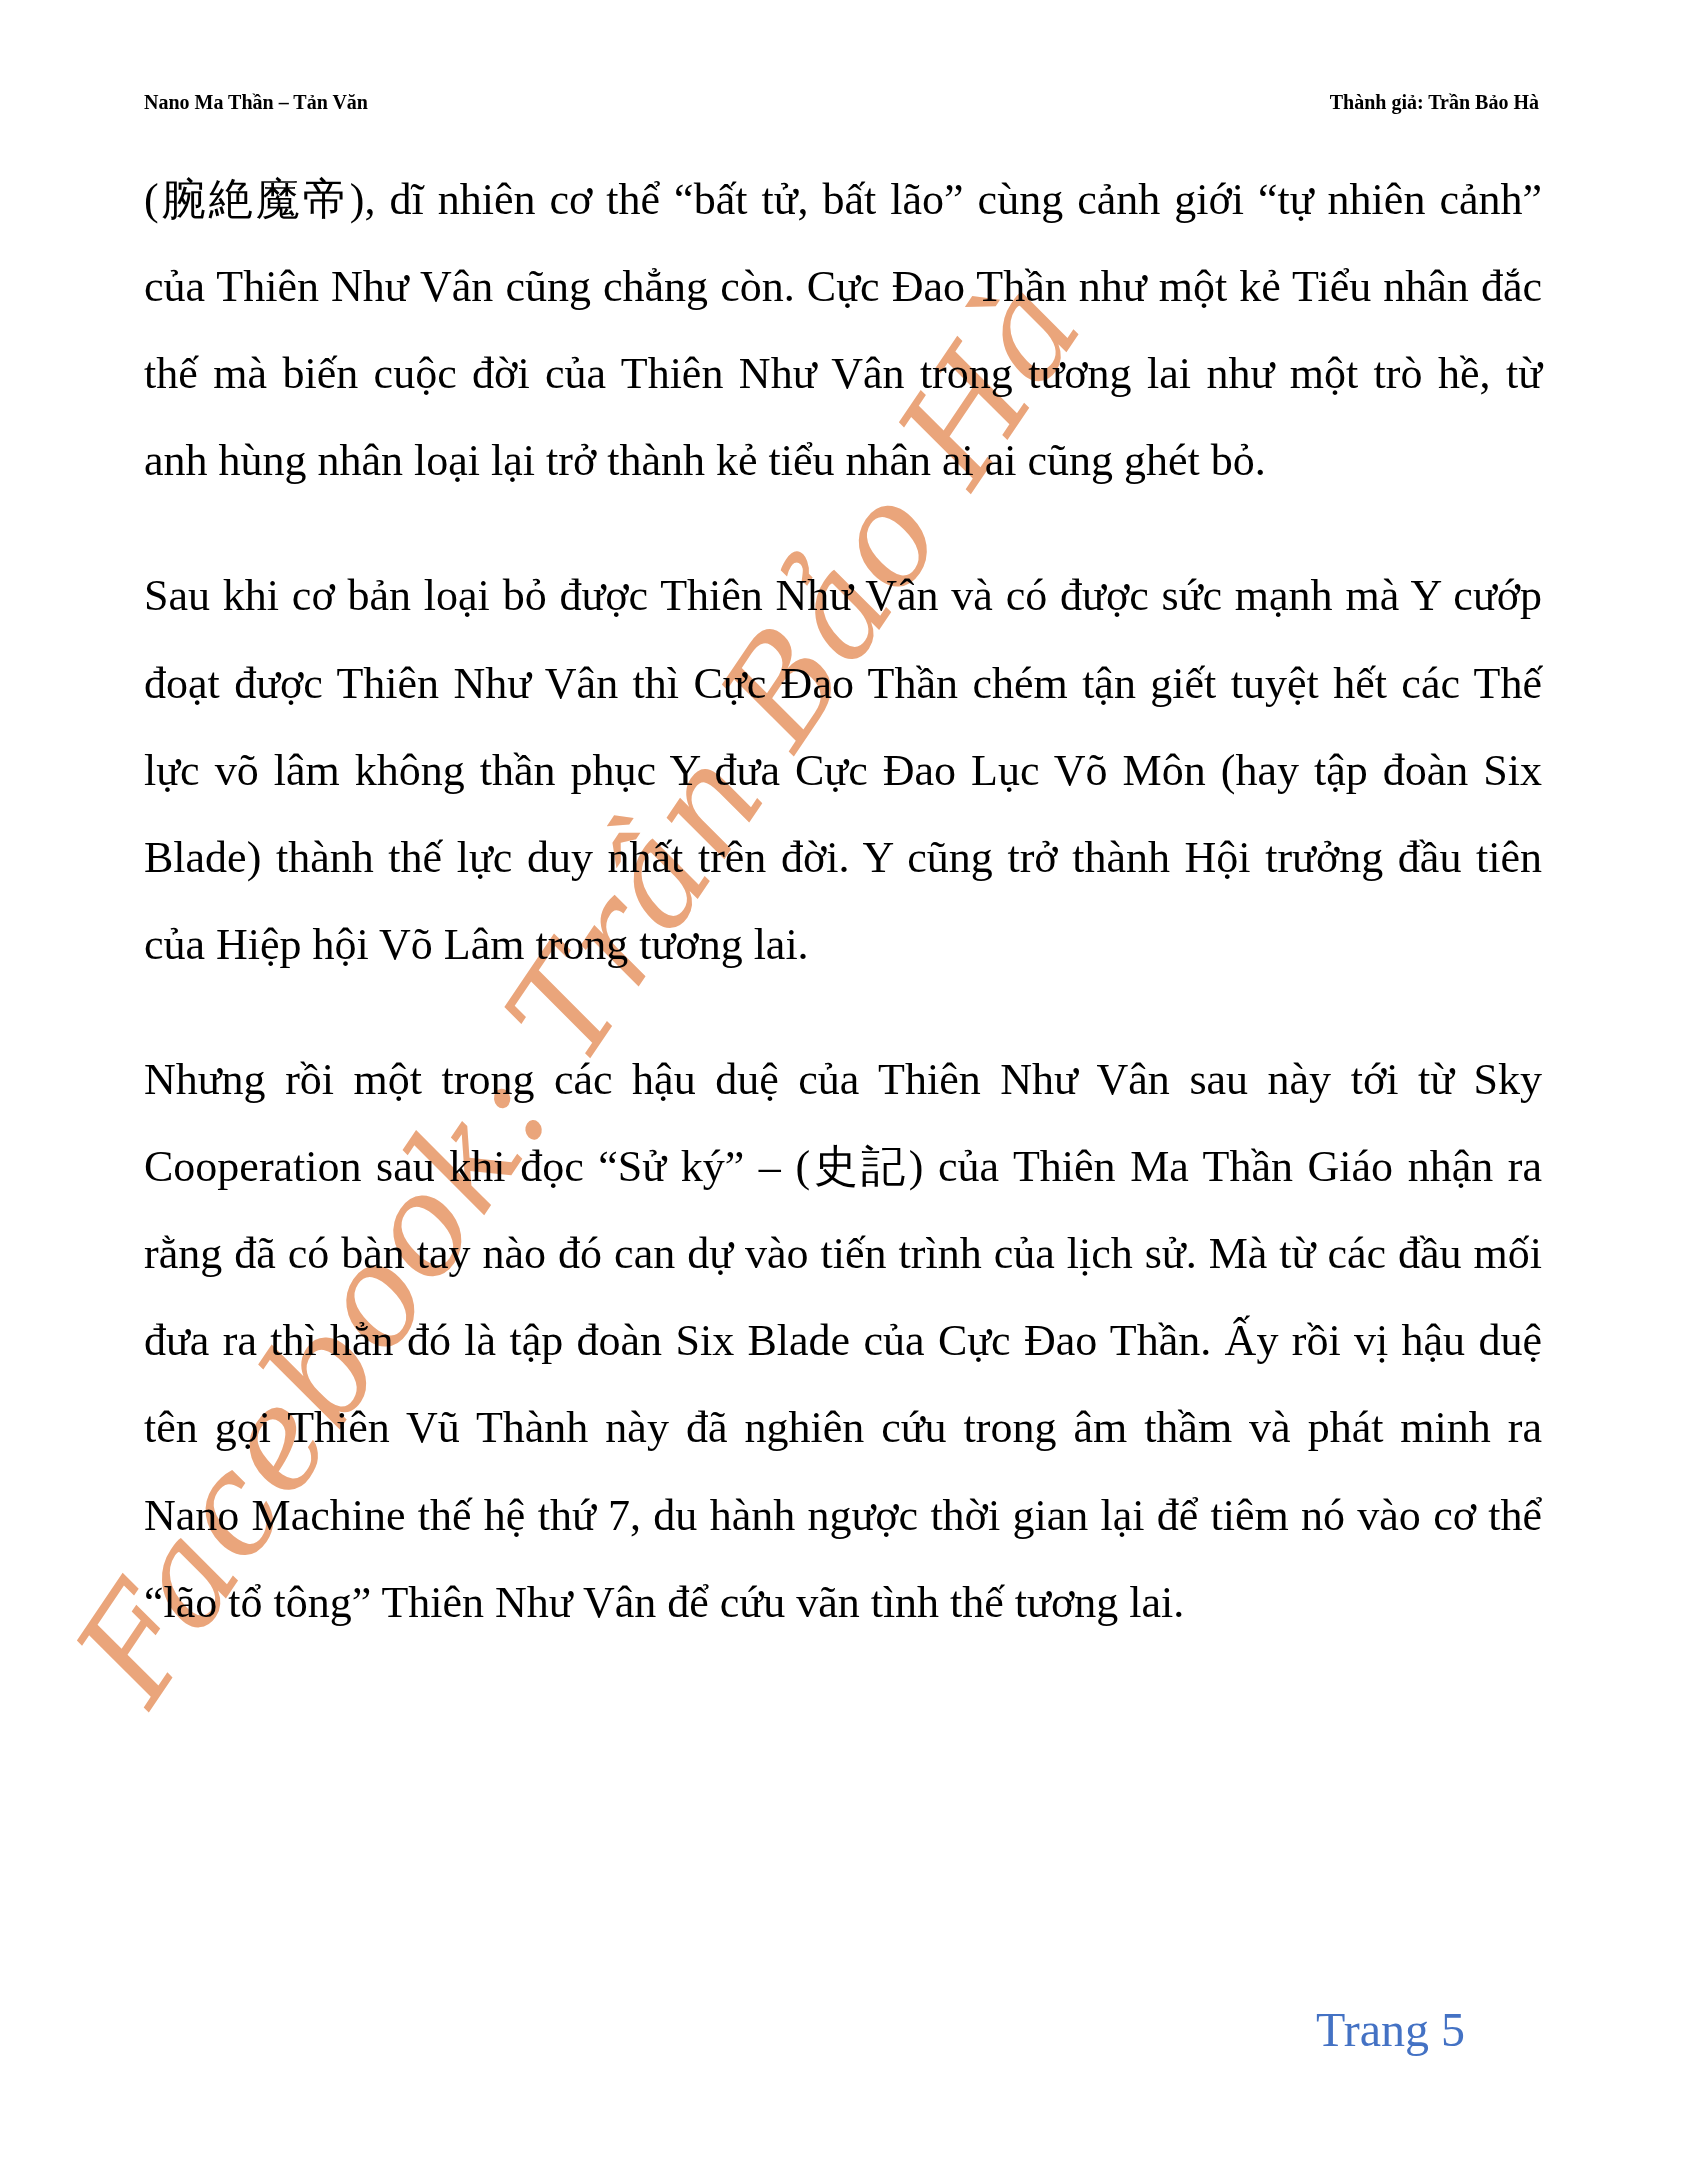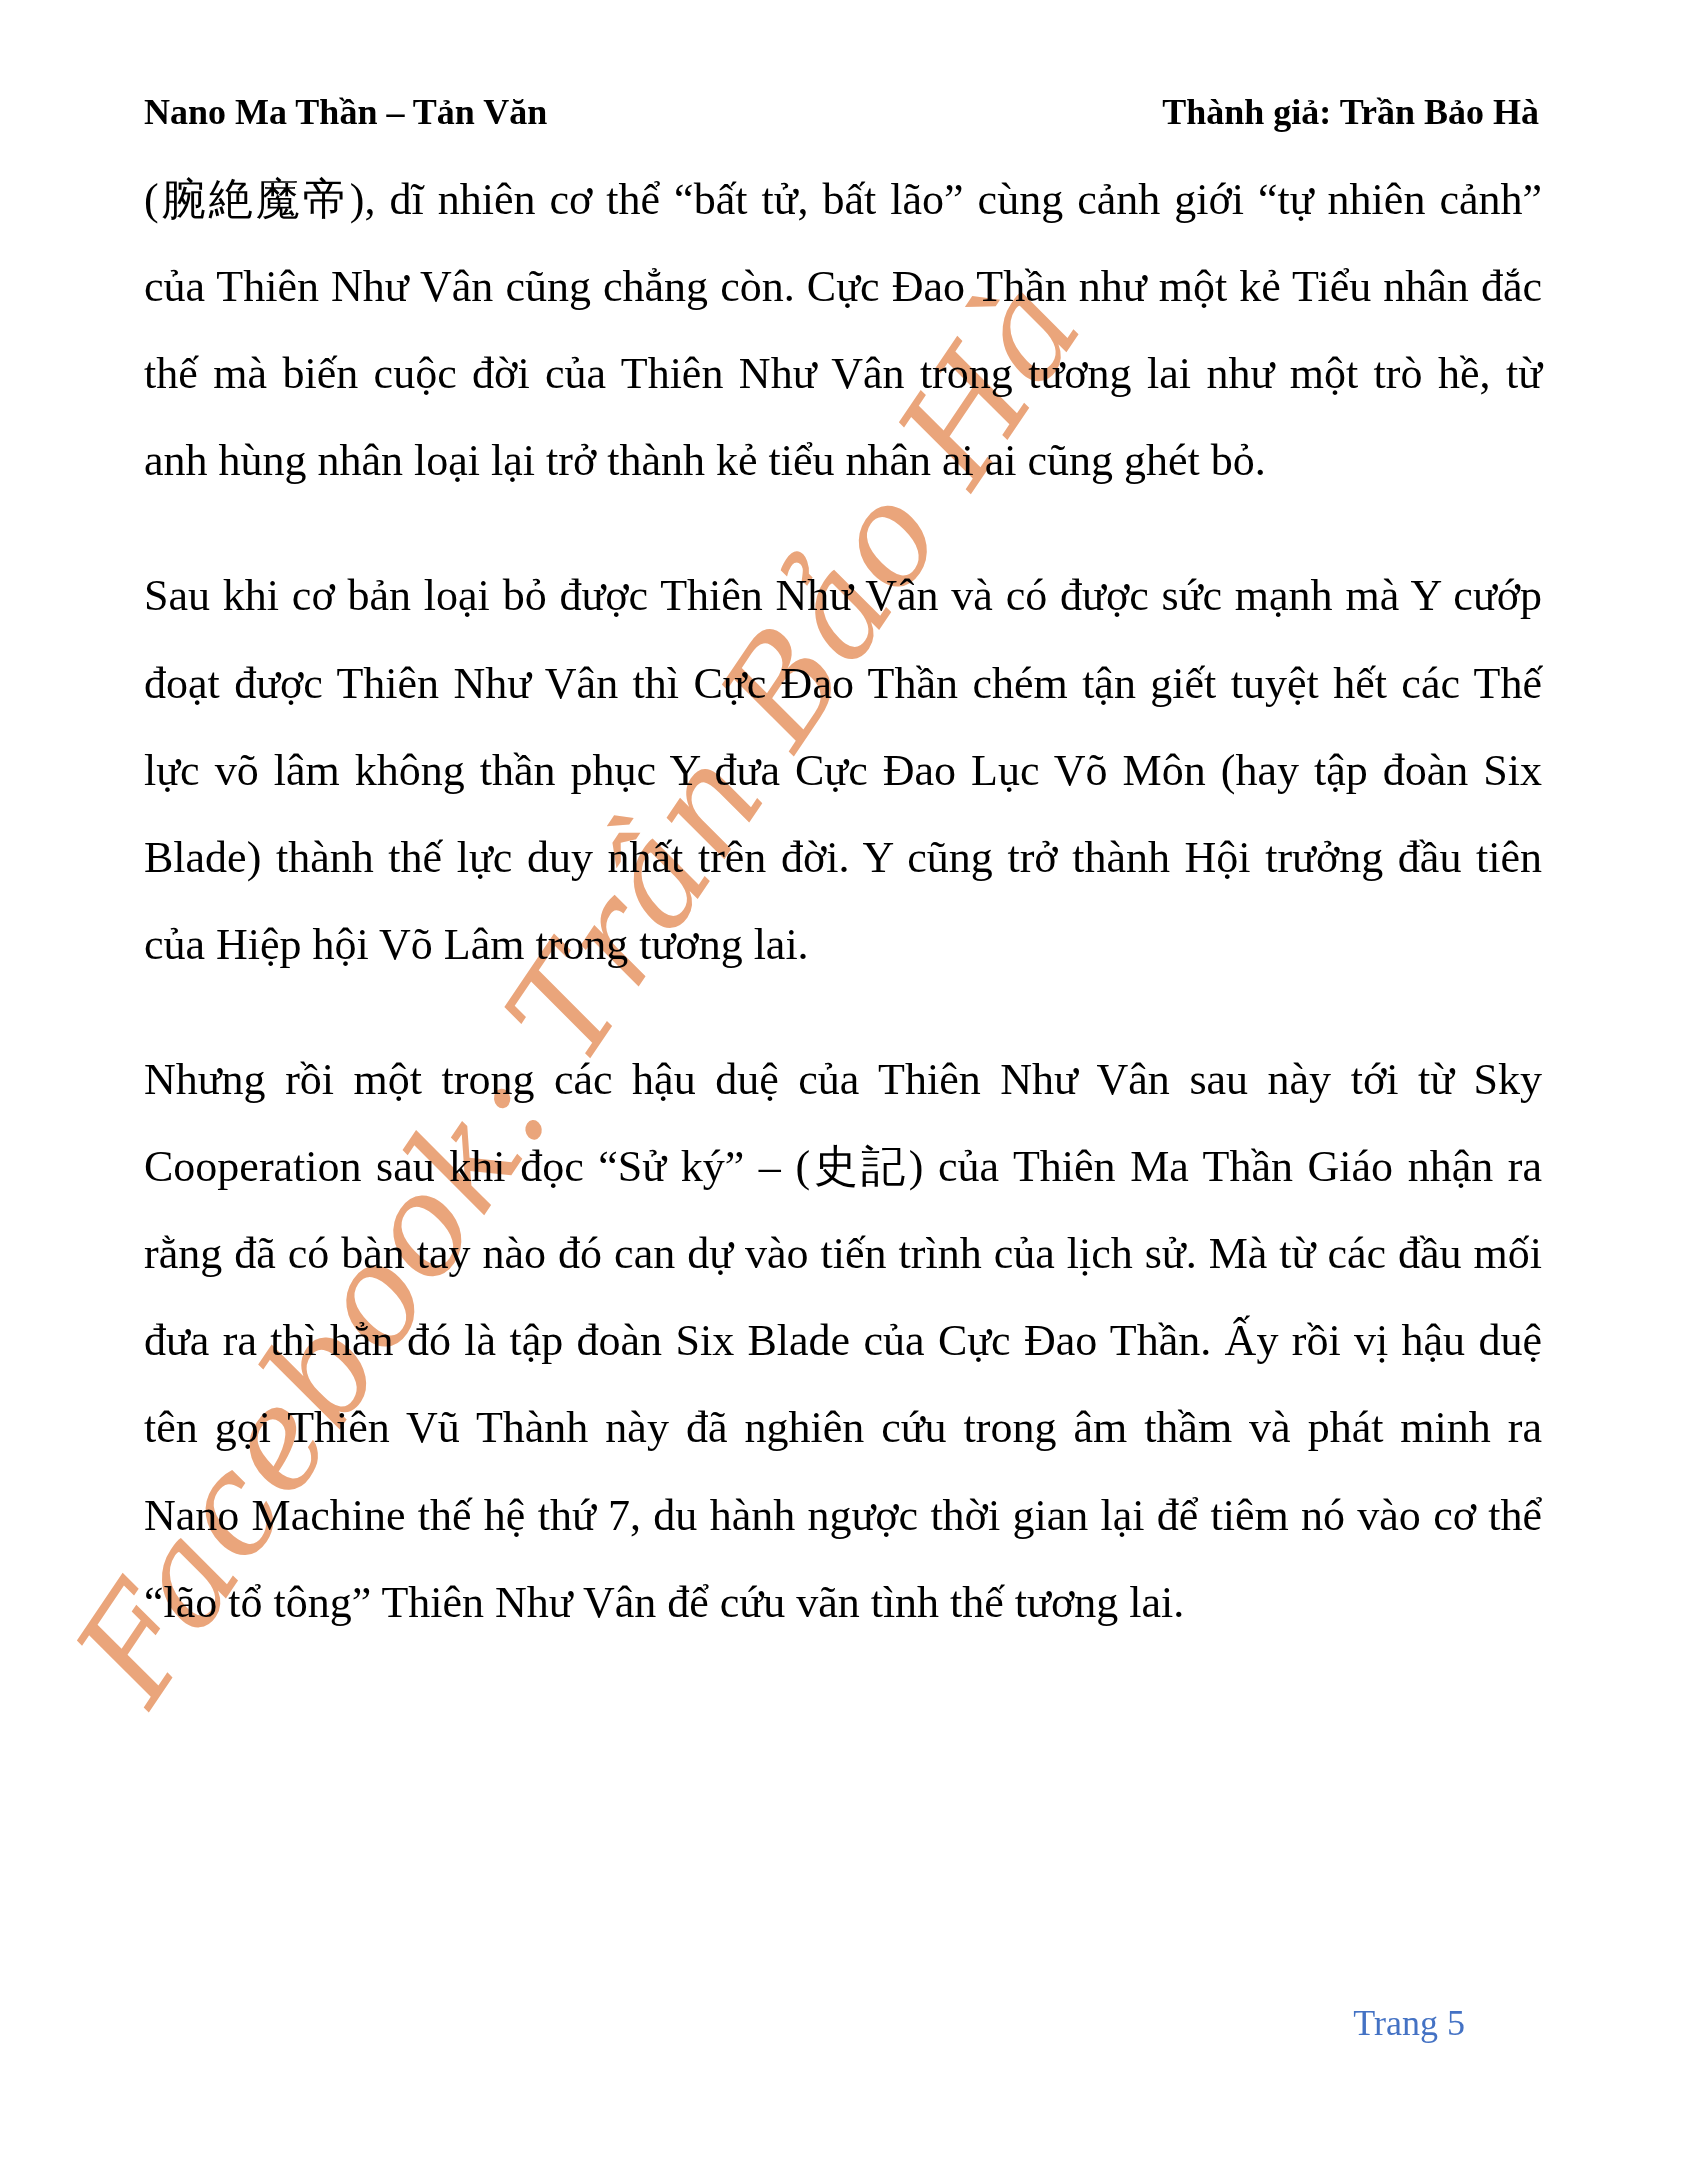--- a/index.html
+++ b/index.html
@@ -32,21 +32,21 @@
     user-select: none;
   }
   .header {
     position: absolute;
     top: 91px;
     left: 144px;
     right: 144px;
     display: flex;
     justify-content: space-between;
     font-weight: bold;
-    font-size: 36px;
+    font-size: 20px;
     z-index: 1;
   }
   .body-text {
     position: absolute;
     top: 156px;
     left: 144px;
     width: 1398px;
     z-index: 1;
     font-size: 44px;
     line-height: 1.98;
@@ -55,21 +55,21 @@
   .body-text p {
     margin: 0 0 48px 0;
     padding: 0;
   }
   .footer {
     position: absolute;
     left: 144px;
     right: 218px;
     top: 2002px;
     text-align: right;
-    font-size: 36px;
+    font-size: 48px;
     z-index: 1;
   }
 </style>
 </head>
 <body>
 
 <div class="page">
 
   <div class="watermark" style="color: rgb(234, 165, 123);">Facebook: Trần Bảo Hà</div>
 

